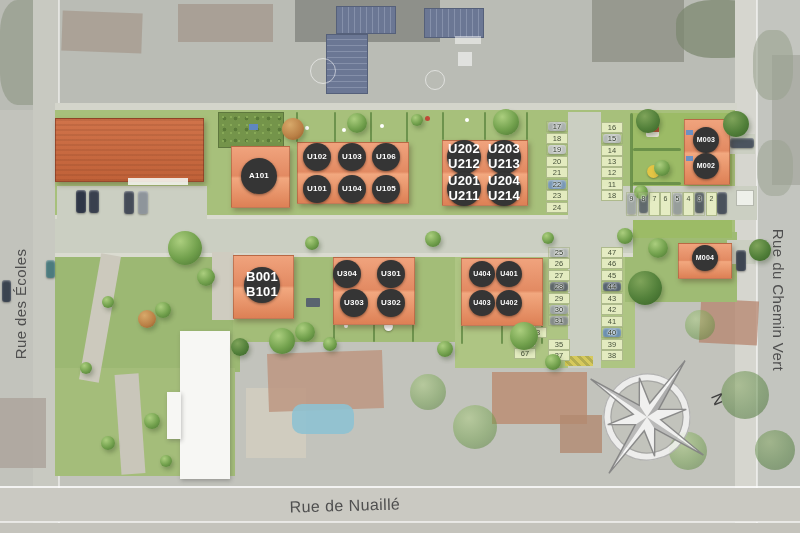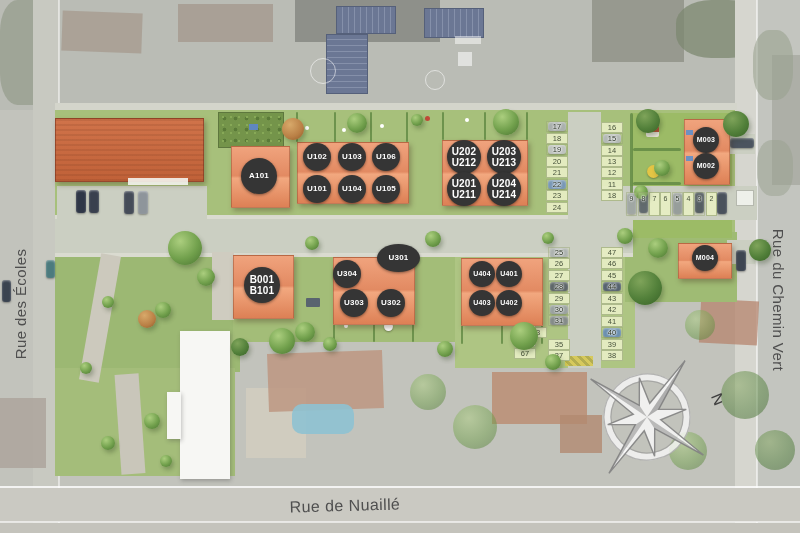--- a/index.html
+++ b/index.html
@@ -11,21 +11,21 @@
   .bldg{position:absolute;
         background:linear-gradient(180deg,#f0a37d 0%,#e28a62 48%,#f2a87f 52%,#dd8055 100%);
         border:1px solid rgba(150,80,50,.5);box-shadow:2px 3px 5px rgba(70,45,30,.35);}
   .bldg.existing{background:repeating-linear-gradient(0deg,rgba(90,40,20,.12) 0 2px,rgba(255,255,255,0) 2px 5px),
         linear-gradient(180deg,#d0734a,#c06138);border-color:rgba(120,50,30,.6);}
   .white-b{position:absolute;background:#f7f7f4;box-shadow:1px 2px 4px rgba(60,60,60,.3);}
   .badge{position:absolute;background:#353535;border-radius:50%;color:#fff;display:flex;
          flex-direction:column;align-items:center;justify-content:center;text-align:center;
          font-size:8px;font-weight:bold;line-height:1.15;letter-spacing:.2px;
          box-shadow:0 1px 3px rgba(0,0,0,.45);cursor:pointer;}
-  .badge.dual{font-size:10px;}
+  .badge.dual{font-size:13px;}
   .badge.small{font-size:7px;}
   .stall{position:absolute;width:22px;height:11px;background:rgba(230,237,195,.95);
          border:1px solid rgba(130,145,95,.55);box-sizing:border-box;display:flex;
          align-items:center;justify-content:center;font-size:7.5px;color:#47523b;}
   .stall.v{width:11px;height:24px;align-items:flex-start;padding-top:2px;font-size:7px;}
   .stall.occ{background:rgba(230,237,195,.2);border-color:rgba(130,145,95,.35);
          color:#2c3526;text-shadow:0 0 2px #fff,0 0 2px #fff,0 0 3px #fff;z-index:3;}
   .car{position:absolute;border-radius:3px;
        box-shadow:inset 0 1px 2px rgba(255,255,255,.4),0 1px 2px rgba(0,0,0,.35);}
   .tree{position:absolute;border-radius:50%;
@@ -252,21 +252,21 @@
     <span>U204</span>
     <span>U214</span>
   </div>
   <div class="badge small" style="left:693px;top:127px;width:26px;height:26px;">M003</div>
   <div class="badge small" style="left:693px;top:153px;width:26px;height:26px;">M002</div>
   <div class="badge dual" style="left:244px;top:267px;width:36px;height:36px;">
     <span>B001</span>
     <span>B101</span>
   </div>
   <div class="badge" style="left:333px;top:260px;width:28px;height:28px;">U304</div>
-  <div class="badge" style="left:377px;top:244px;width:43px;height:28px;">U301</div>
+  <div class="badge" style="left:377px;top:260px;width:28px;height:28px;">U301</div>
   <div class="badge" style="left:340px;top:289px;width:28px;height:28px;">U303</div>
   <div class="badge" style="left:377px;top:289px;width:28px;height:28px;">U302</div>
   <div class="badge small" style="left:469px;top:261px;width:26px;height:26px;">U404</div>
   <div class="badge small" style="left:496px;top:261px;width:26px;height:26px;">U401</div>
   <div class="badge small" style="left:469px;top:290px;width:26px;height:26px;">U403</div>
   <div class="badge small" style="left:496px;top:290px;width:26px;height:26px;">U402</div>
   <div class="badge small" style="left:692px;top:245px;width:26px;height:26px;">M004</div>
 
   <div class="tree autumn" style="left:282px;top:118px;width:22px;height:22px;"></div>
   <div class="tree" style="left:347px;top:113px;width:20px;height:20px;"></div>

